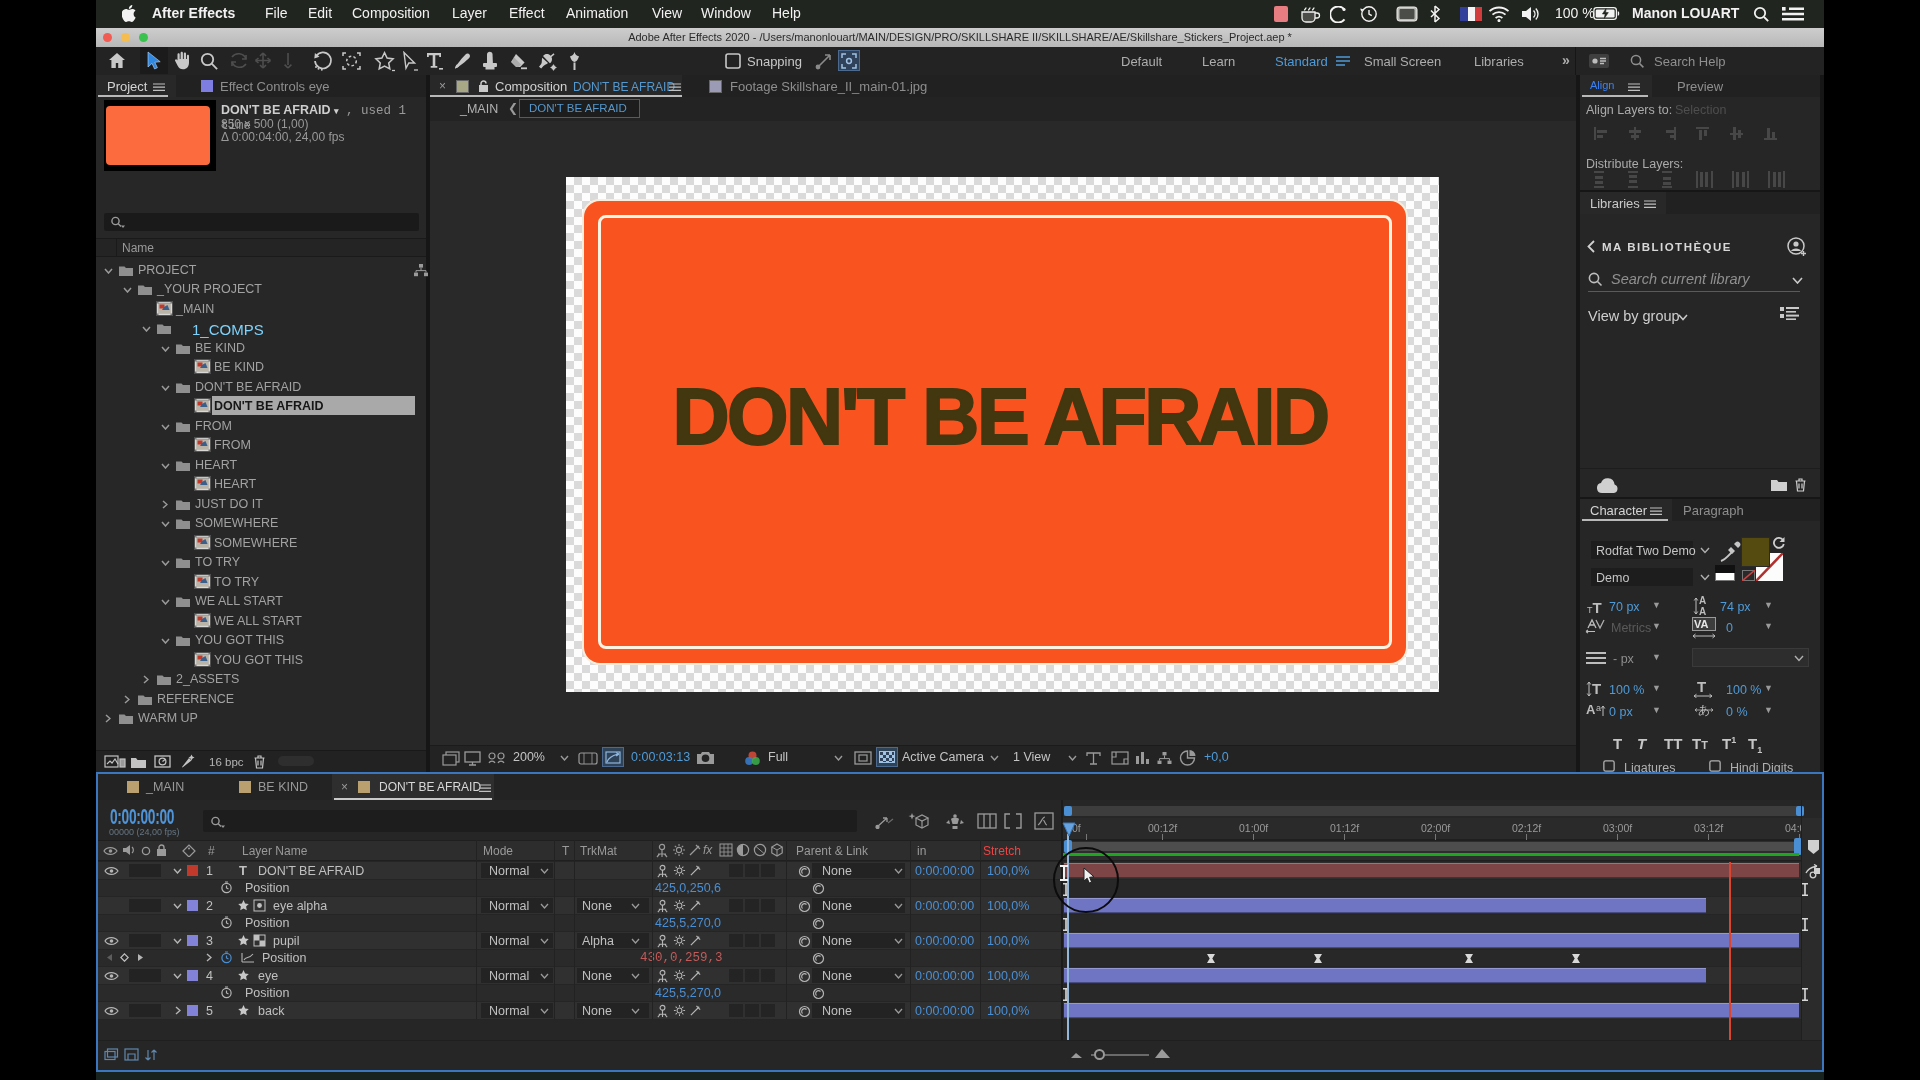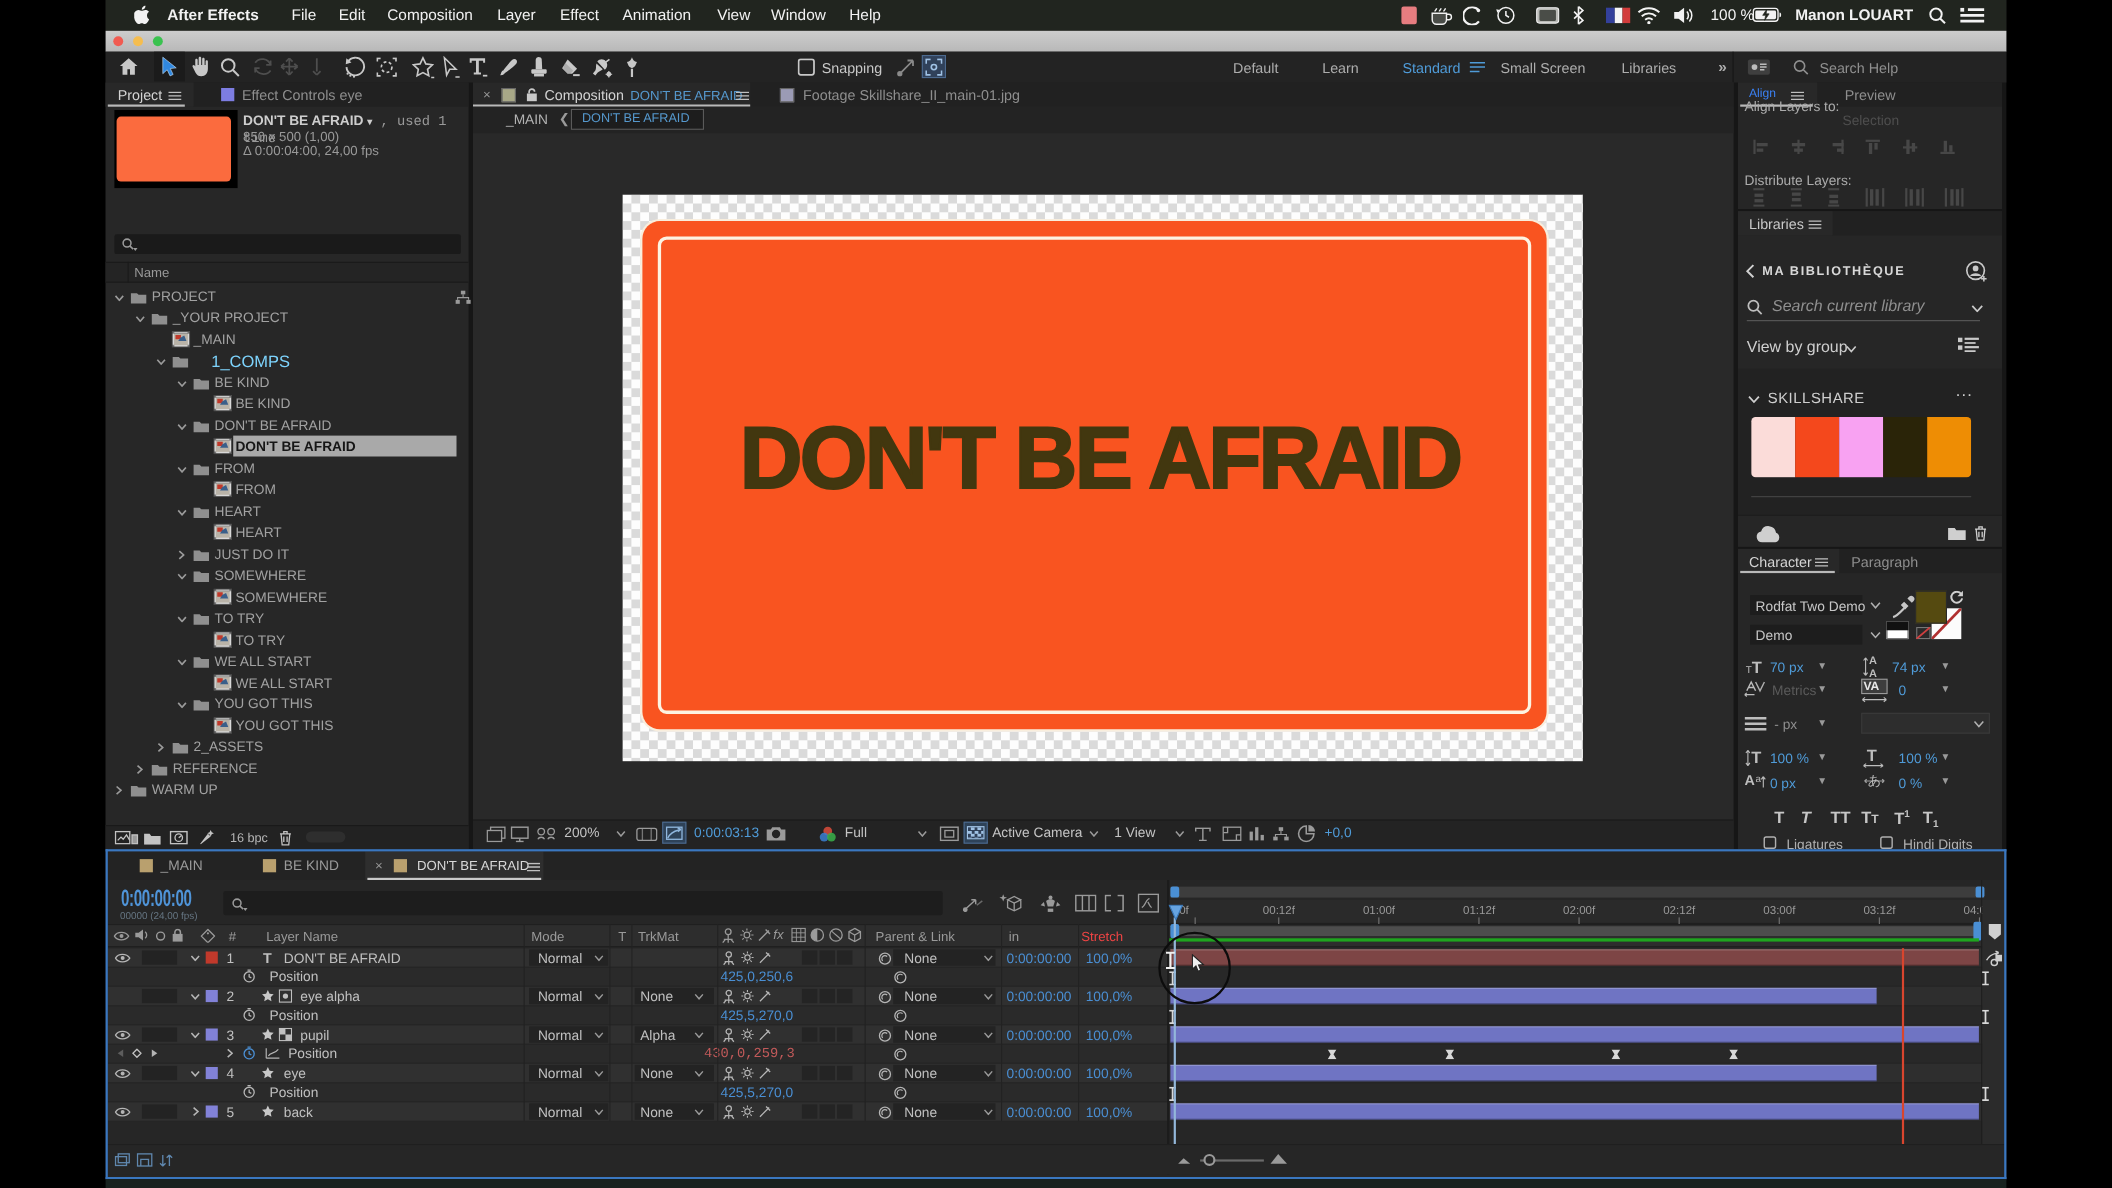--- a/index.html
+++ b/index.html
@@ -94,20 +94,21 @@
         <path d="M11 11l4.2 4.2" stroke="#f2f2f2" stroke-width="1.8"></path>
       </svg>
     <svg class="abs" style="left:1686px;top:7px;" width="22" height="14" viewBox="0 0 22 14">
         <rect x="0" y="0" width="3.6" height="3.6" fill="#f2f2f2"></rect>
         <g stroke="#f2f2f2" stroke-width="2.4">
           <path d="M7 1.8h15M0 7h22M0 12.2h22"></path>
         </g>
       </svg>
   </div>
   <div id="titlebar">
+      <div class="txt">Adobe After Effects 2020 - /Users/manonlouart/MAIN/DESIGN/PRO/SKILLSHARE II/SKILLSHARE/AE/Skillshare_Stickers_Project.aep *</div>
     <div class="tl" style="left:7px;background:#f15b51;"></div>
     <div class="tl" style="left:25px;background:#f5bd4f;"></div>
     <div class="tl" style="left:43px;background:#3ac24f;"></div>
   </div>
   <div id="apptoolbar">
     <svg class="abs" style="left:12px;top:5px;" width="18" height="18" viewBox="0 0 18 18">
         <path fill="#c8c8c8" d="M9 1 1 8h2.4v8h4.4v-5h2.4v5h4.4V8H17z"></path>
       </svg>
     <div class="abs" style="left:44px;top:0;width:28px;height:27px;background:#1b1b1b;"></div>
     <svg class="abs" style="left:51px;top:4px;" width="15" height="19" viewBox="0 0 15 19">
@@ -619,21 +620,21 @@
 
     <div class="abs" style="left:0;top:0;width:240px;height:115px;background:#262626;">
       <div class="abs" style="left:0;top:0;width:240px;height:22px;background:#212121;"></div>
       <div class="abs" style="left:0;top:0;width:72px;height:22px;background:#282828;"></div>
       <div class="abs" style="left:2px;top:20px;width:66px;height:2px;background:#b9b9b9;"></div>
       <span class="abs" style="left:10px;top:4px;font-size:11px;color:#3b82f6;">Align</span>
       <svg class="abs" style="left:48px;top:8px;" width="12" height="9" viewBox="0 0 12 9">
           <path d="M0 1h12M0 4.2h12M0 7.4h12" stroke="#c0c0c0" stroke-width="1.2"></path>
         </svg>
       <span class="abs" style="left:97px;top:4px;font-size:13px;color:#8e8e8e;">Preview</span>
-      <span class="abs" style="left:6px;top:15px;font-size:12.5px;color:#ababab;">Align Layers to:</span>
+      <span class="abs" style="left:6px;top:28px;font-size:12.5px;color:#ababab;">Align Layers to:</span>
       <span class="abs" style="left:95px;top:28px;font-size:12.5px;color:#4e4e4e;">Selection</span>
       <div class="abs" style="left:12px;top:50px;width:228px;height:17px;">
         <svg width="228" height="17" viewBox="0 0 228 17">
             <g fill="#474747">
               <g transform="translate(2,0)">
                 <rect x="0" y="2" width="2" height="13"></rect>
                 <rect x="3" y="5" width="10" height="3"></rect>
                 <rect x="3" y="10" width="6" height="3"></rect>
               </g>
               <g transform="translate(36,0)">
@@ -742,35 +743,20 @@
       <svg class="abs" style="left:200px;top:114px;" width="20" height="16" viewBox="0 0 20 16">
           <g fill="#c9c9c9">
             <rect x="0" y="1" width="4" height="4"></rect>
             <rect x="0" y="8" width="4" height="4"></rect>
             <rect x="6" y="1" width="13" height="2"></rect>
             <rect x="6" y="5" width="10" height="1.6"></rect>
             <rect x="6" y="8.6" width="13" height="2"></rect>
             <rect x="6" y="12.4" width="10" height="1.6"></rect>
           </g>
         </svg>
-      <div class="abs" style="left:0;top:143px;width:240px;height:133px;background:#222222;">
-        <svg class="abs" style="left:9px;top:24px;" width="11" height="8" viewBox="0 0 11 8">
-            <path d="M1 1.5l4.5 5 4.5-5" stroke="#cfcfcf" stroke-width="1.6" fill="none"></path>
-          </svg>
-        <span class="abs" style="left:27px;top:19px;font-size:13.5px;letter-spacing:0.5px;color:#cfcfcf;">SKILLSHARE</span>
-        <span class="abs" style="left:198px;top:12px;font-size:15px;letter-spacing:1px;color:#cfcfcf;">...</span>
-        <div class="abs" style="left:12px;top:44px;width:200px;height:55px;border-radius:4px;overflow:hidden;">
-          <div class="abs" style="left:0;width:40px;height:55px;background:#fbdcd9;"></div>
-          <div class="abs" style="left:40px;width:40px;height:55px;background:#f4481c;"></div>
-          <div class="abs" style="left:80px;width:40px;height:55px;background:#f8a2f2;"></div>
-          <div class="abs" style="left:120px;width:40px;height:55px;background:#2a2408;"></div>
-          <div class="abs" style="left:160px;width:40px;height:55px;background:#ee8d04;"></div>
-        </div>
-        <div class="abs" style="left:12px;top:116px;width:200px;height:1px;background:#454545;"></div>
-      </div>
       <div class="abs" style="left:0;top:276px;width:240px;height:29px;background:#262626;border-top:1px solid #1d1d1d;">
         <svg class="abs" style="left:16px;top:9px;" width="24" height="16" viewBox="0 0 24 16">
             <path fill="#cfcfcf" d="M6 15a5 5 0 0 1-1-9.9A7 7 0 0 1 18.6 6.4 4.5 4.5 0 0 1 18 15z"></path>
           </svg>
         <svg class="abs" style="left:190px;top:9px;" width="18" height="14" viewBox="0 0 18 14">
             <path fill="#cfcfcf" d="M1 2h6l1.5 2H17v9H1z"></path>
           </svg>
         <svg class="abs" style="left:214px;top:8px;" width="13" height="15" viewBox="0 0 13 15">
             <g fill="none" stroke="#cfcfcf" stroke-width="1.2">
               <path d="M1.5 4h10M5 4V2h3v2M2.5 4l1 10h6l1-10"></path>

